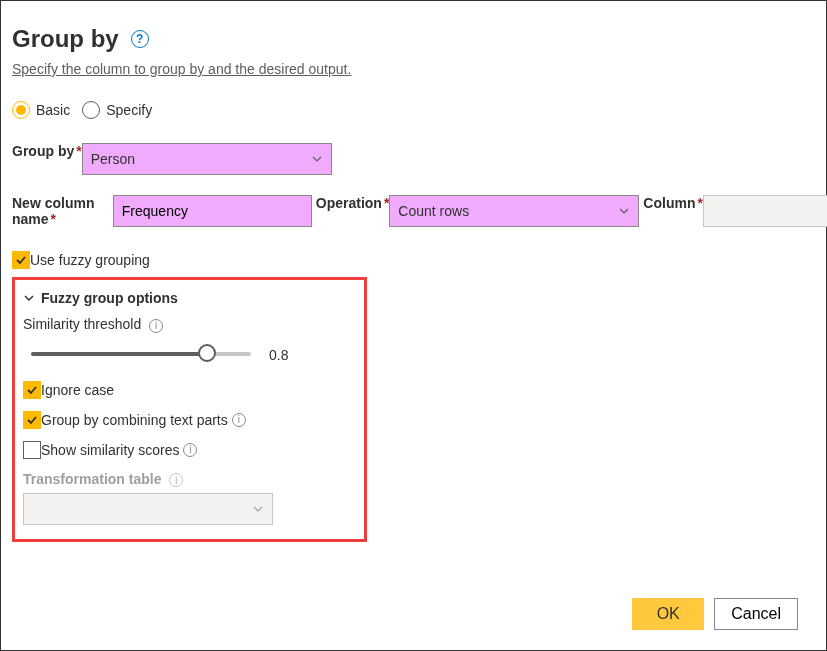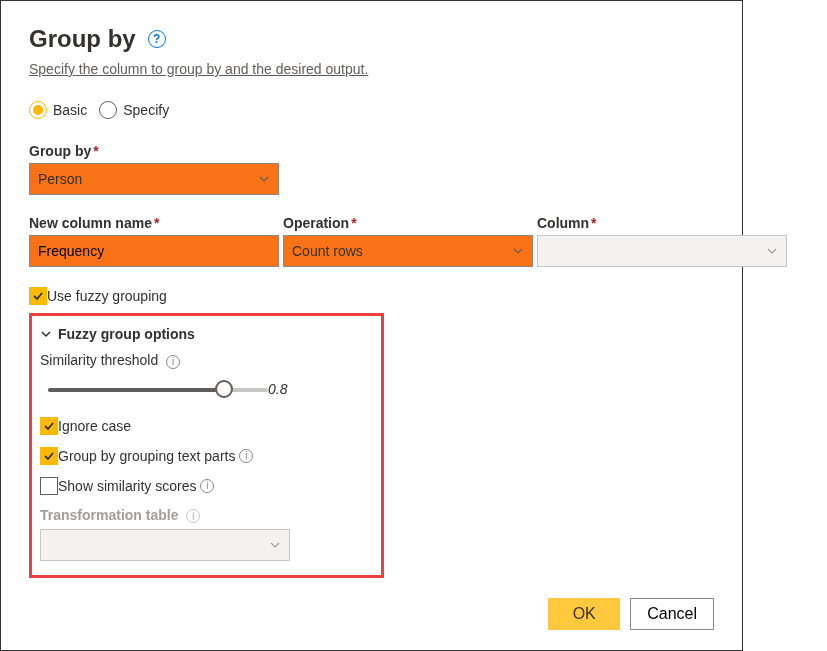--- a/index.html
+++ b/index.html
@@ -4,24 +4,24 @@
   <style>
     * { box-sizing: border-box; }
     body {
       margin: 0;
       font-family: "Segoe UI", Arial, sans-serif;
       font-size: 14px;
       color: #323130;
       background: #fff;
     }
     .dialog {
-      width: 743px;
+      width: 827px;
       height: 651px;
       border: 1px solid #333;
-      padding: 20px 28px;
+      padding: 20px 11px;
       position: relative;
     }
     .title-row {
       display: flex;
       align-items: center;
       gap: 12px;
       margin-top: 4px;
     }
     .title {
       font-size: 24px;
@@ -83,42 +83,42 @@
       margin-bottom: 4px;
       display: block;
     }
     .req { color: #a4262c; margin-left: 2px; }
     .select, .text-input {
       width: 250px;
       height: 32px;
       border: 1px solid #8a8886;
       padding: 0 8px;
       font-size: 14px;
-      background: #f97316;
+      background: #f0abfc;
       display: flex;
       align-items: center;
       justify-content: space-between;
       cursor: pointer;
     }
     .select.disabled {
       background: #f3f2f1;
       border-color: #c8c6c4;
       color: #a19f9d;
       cursor: default;
     }
     .chevron-down {
       display: inline-block;
     }
     .chevron-down svg { display: block; }
     .row {
       display: flex;
       gap: 4px;
       margin-bottom: 20px;
     }
-    .col { display: flex; flex-direction: column; }
+    .col { display: flex; flex-direction: row; }
     .checkbox-item {
       display: flex;
       align-items: center;
       cursor: pointer;
       margin-bottom: 6px;
     }
     .checkbox-box {
       width: 18px;
       height: 18px;
       border: 1px solid #605e5c;
@@ -155,23 +155,23 @@
       display: inline-flex;
       align-items: center;
       justify-content: center;
       font-size: 10px;
       color: #8a8886;
       margin-left: 4px;
       cursor: pointer;
     }
     .slider-row {
       display: flex;
-      align-items: flex-start;
+      align-items: flex-end;
+      gap: 18px;
       margin: 12px 0 18px 8px;
-      font-style: italic;
     }
     .slider {
       position: relative;
       width: 220px;
       height: 18px;
     }
     .slider-track {
       position: absolute;
       top: 7px;
       left: 0;
@@ -354,21 +354,21 @@
     </div>
 
     <div class="checkbox-item">
       <span class="checkbox-box checked">
         <span class="checkmark">
             <svg width="12" height="12" viewBox="0 0 12 12">
               <path d="M2 6 L5 9 L10 3" stroke="#323130" stroke-width="1.8" fill="none"></path>
             </svg>
           </span>
       </span>
-      <span>Group by grouping text parts</span>
+      <span>Group by combining text parts</span>
       <span class="info-icon">i</span>
     </div>
 
     <div class="checkbox-item">
       <span class="checkbox-box"></span>
       <span>Show similarity scores</span>
       <span class="info-icon">i</span>
     </div>
 
     <div class="trans-label">

